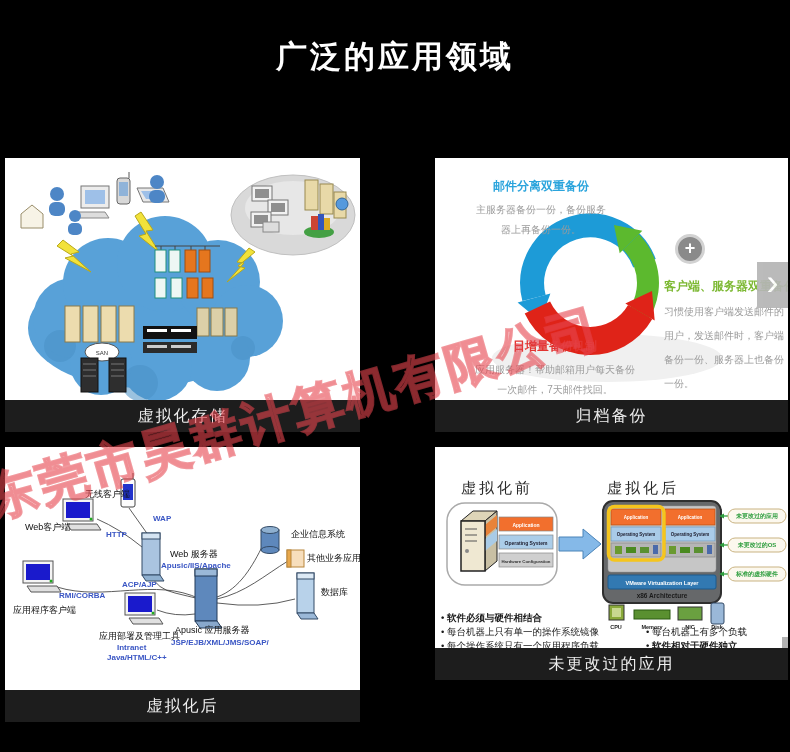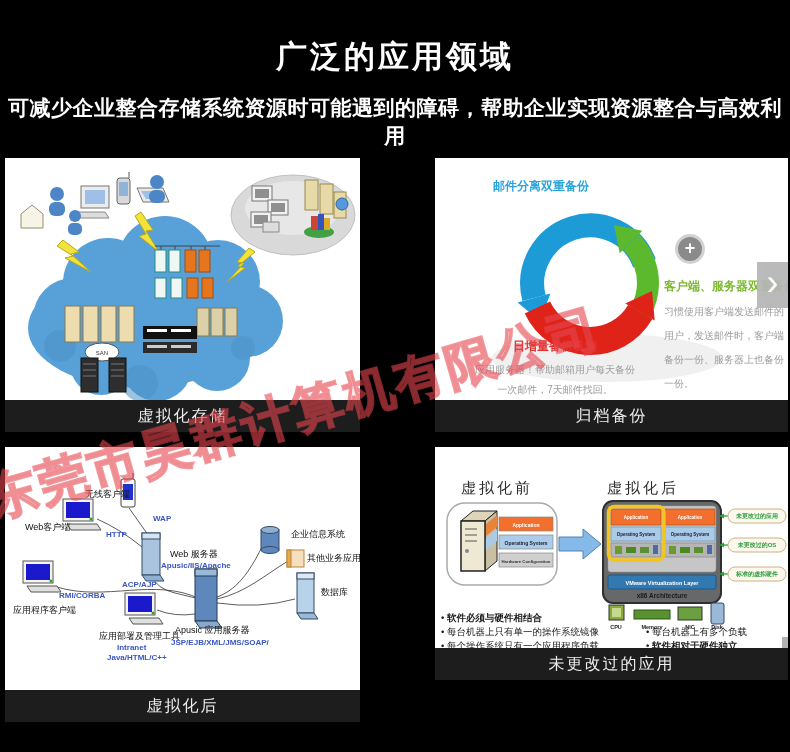--- a/index.html
+++ b/index.html
@@ -47,21 +47,20 @@
   svg text{font-family:"Liberation Sans",sans-serif;}
   .cjk-kai{font-family:"DejaVu Serif",serif;}
   .mono{font-family:"Liberation Mono",monospace;}
 </style>
 </head>
 <body>
 
 <div class="stage">
 
   <div class="title">广泛的应用领域</div>
-  <div class="subtitle">可减少企业整合存储系统资源时可能遇到的障碍，帮助企业实现资源整合与高效利用</div>
 
   <div class="panel" id="panel-storage">
     <div class="panel-body">
       <svg width="355" height="242" viewBox="0 0 355 242">
 
         <g fill="#58a1d8">
           <ellipse cx="135" cy="170" rx="112" ry="60"></ellipse>
           <circle cx="68" cy="160" r="40"></circle>
             <circle cx="103" cy="125" r="45"></circle>
           <circle cx="160" cy="106" r="48"></circle>
@@ -179,20 +178,21 @@
           <path d="M 184,175.2 A 58,58 0 0 0 196,84" fill="none" stroke="#5cb92e" stroke-width="22"></path>
           <polygon points="207.3,72.7 184.7,95.3 179,67" fill="#5cb92e"></polygon>
         </g>
         <g>
           <path d="M 102.4,149.5 A 58,58 0 0 0 205.2,154" fill="none" stroke="#df2318" stroke-width="28"></path>
           <polygon points="190.3,145.5 219.7,162.5 217,133" fill="#df2318"></polygon>
         </g>
       </svg>
       <div class="bk-blk bk-mail">
         <div class="bk-title">邮件分离双重备份</div>
+        <div class="bk-body">主服务器备份一份，备份服务器上再备份一份。</div>
       </div>
       <div class="bk-blk bk-client">
         <div class="bk-title">客户端、服务器双重备份机制</div>
         <div class="bk-body">习惯使用客户端发送邮件的用户，发送邮件时，客户端备份一份、服务器上也备份一份。</div>
       </div>
       <div class="bk-blk bk-daily">
         <div class="bk-title">日增量备份机制</div>
         <div class="bk-body">应用服务器！帮助邮箱用户每天备份一次邮件，7天邮件找回。</div>
       </div>
       <div class="plus-btn">

